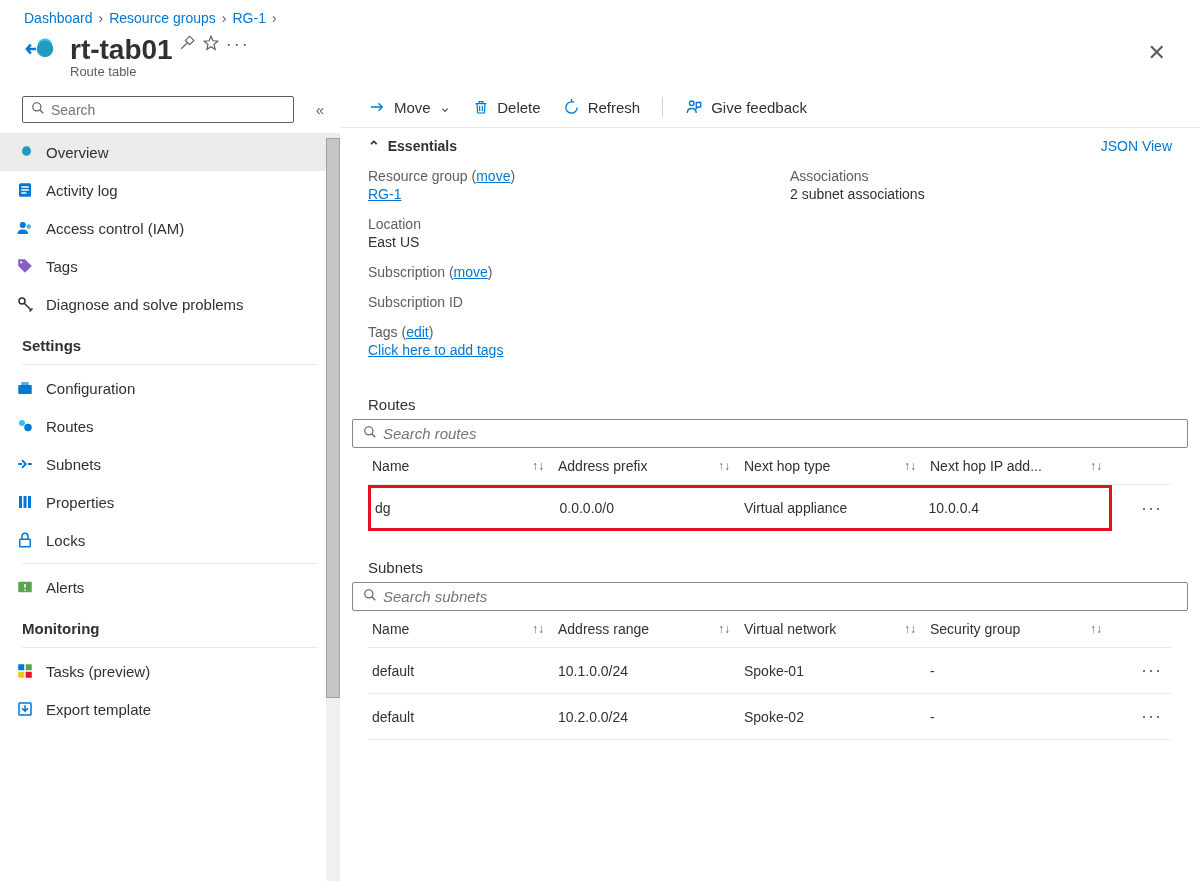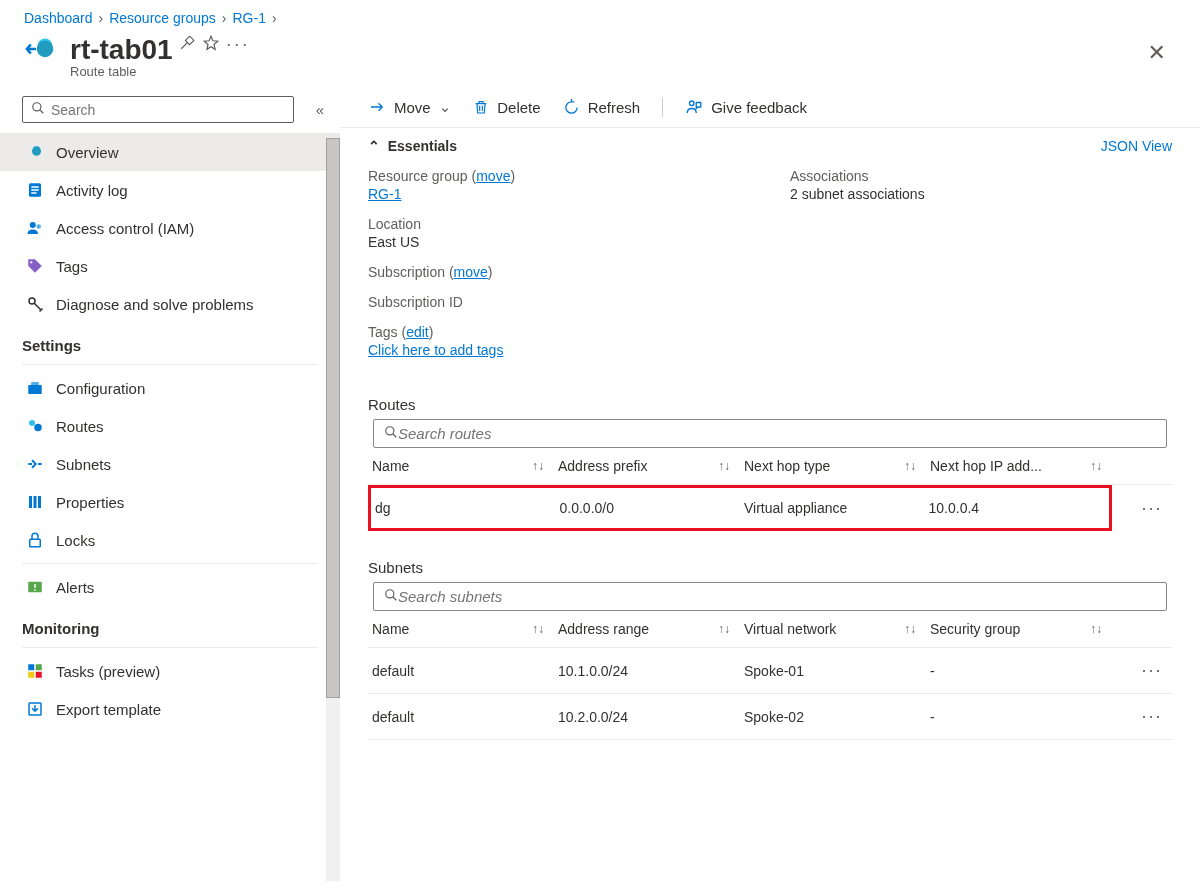--- a/index.html
+++ b/index.html
@@ -20,21 +20,21 @@
   .hd-dots { font-size: 18px; letter-spacing: 2px; color: #605e5c; cursor: pointer; }
   .close-x { font-size: 22px; color: #605e5c; cursor: pointer; padding: 6px 10px; }
 
   .main { display: flex; height: calc(100% - 100px); }
   .sidebar { width: 340px; flex: 0 0 auto; border-top: 1px solid transparent; position: relative; }
   .search-wrap { display: flex; align-items: center; padding: 8px 12px 10px 22px; gap: 18px; }
   .search-box { flex: 1; display: flex; align-items: center; border: 1px solid #605e5c; border-radius: 2px; padding: 4px 8px; gap: 6px; }
   .search-box input { border: none; outline: none; font-size: 14px; flex: 1; background: transparent; }
   .collapse-toggle { color: #605e5c; cursor: pointer; font-size: 15px; padding: 4px; }
 
-  .nav-item { display: flex; align-items: center; gap: 12px; padding: 10px 26px; cursor: pointer; font-size: 15px; }
+  .nav-item { display: flex; align-items: center; gap: 12px; padding: 10px 16px; cursor: pointer; font-size: 15px; }
   .nav-item.selected { background: #edebe9; }
   .nav-item .ic { width: 18px; height: 18px; display: inline-flex; align-items: center; justify-content: center; flex: 0 0 auto; }
   .nav-section { padding: 14px 22px 6px; font-weight: 600; font-size: 15px; }
   .nav-hr { border: none; border-top: 1px solid #edebe9; margin: 4px 22px; }
 
   .scrollbar { position: absolute; right: 0; top: 50px; width: 14px; bottom: 0; }
   .scroll-track { background: #f0f0f0; width: 14px; height: 100%; }
   .scroll-thumb { background: #c8c6c4; width: 14px; height: 560px; position: absolute; top: 0; border: 1px solid #a0a0a0; border-radius: 0; }
 
   .content { flex: 1 1 auto; padding: 0 0 0 0; overflow: hidden; }
@@ -48,21 +48,21 @@
   .json-link { color: #0078d4; text-decoration: none; cursor: pointer; }
 
   .ess-body { display: flex; padding: 4px 28px 14px; gap: 40px; }
   .ess-col { flex: 1; }
   .ess-col.right { flex: 1; }
   .ess-field { margin-bottom: 14px; }
   .ess-label { color: #605e5c; font-size: 14px; }
   .ess-val { font-size: 14px; margin-top: 2px; }
 
   .section-title { padding: 10px 28px 6px; font-size: 15px; }
-  .grid-search { margin: 0 33px; border: 1px solid #8a8886; border-radius: 2px; display: flex; align-items: center; padding: 5px 10px; }
+  .grid-search { margin: 0 12px; border: 1px solid #8a8886; border-radius: 2px; display: flex; align-items: center; gap: 6px; padding: 5px 10px; }
   .grid-search input { border: none; outline: none; font-size: 15px; flex: 1; font-style: italic; color: #605e5c; background: transparent; }
   .grid-search span.mag { color: #605e5c; }
 
   .grid { margin: 0 28px; }
   .grid-head, .grid-row { display: flex; align-items: center; border-bottom: 1px solid #edebe9; }
   .grid-head { font-weight: 400; }
   .gh { flex: 1; display: flex; align-items: center; justify-content: space-between; padding: 10px 10px 10px 4px; cursor: pointer; }
   .gh.last { flex: 0 0 60px; justify-content: flex-end; }
   .sort-ic { color: #605e5c; font-size: 12px; }
   .gc { flex: 1; padding: 12px 10px 12px 4px; }

